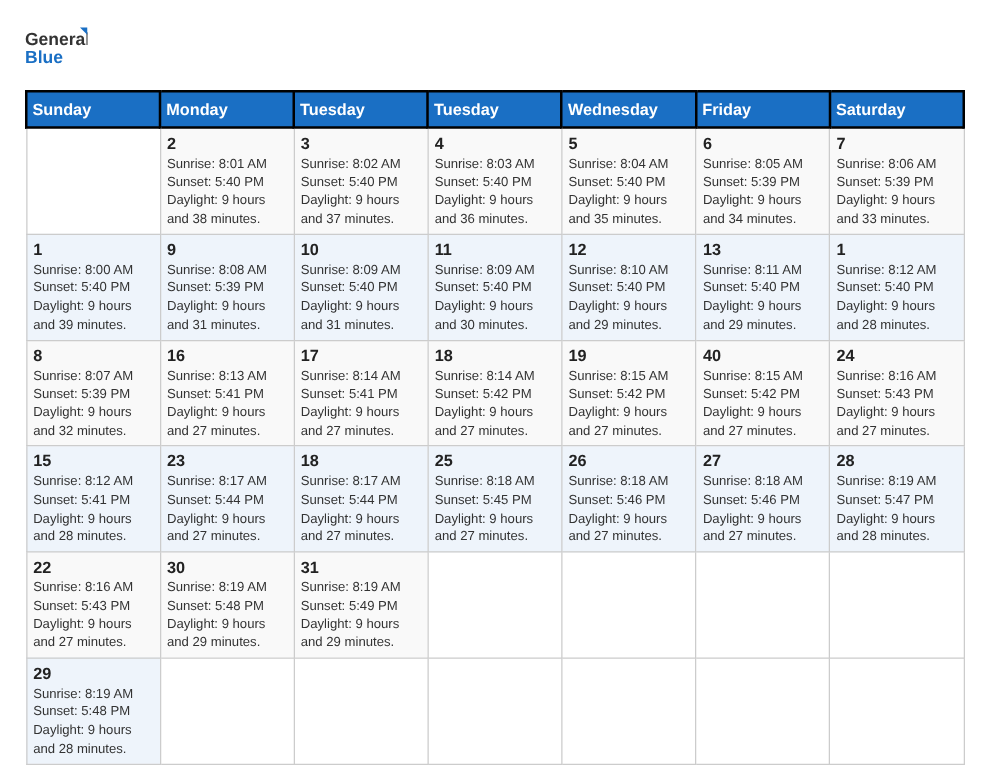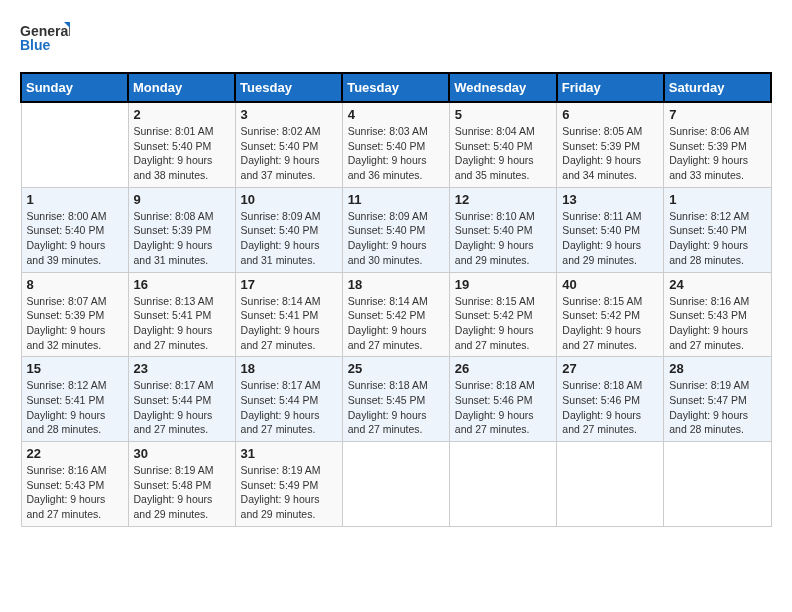--- a/index.html
+++ b/index.html
@@ -147,14 +147,23 @@
       </tr>
       <tr>
         <td><span class="day-num">22</span><span class="day-info">Sunrise: 8:16 AM<br>Sunset: 5:43 PM<br>Daylight: 9 hours and 27 minutes.</span></td>
         <td><span class="day-num">30</span><span class="day-info">Sunrise: 8:19 AM<br>Sunset: 5:48 PM<br>Daylight: 9 hours and 29 minutes.</span></td>
         <td><span class="day-num">31</span><span class="day-info">Sunrise: 8:19 AM<br>Sunset: 5:49 PM<br>Daylight: 9 hours and 29 minutes.</span></td>
         <td class="empty-cell"></td>
         <td class="empty-cell"></td>
         <td class="empty-cell"></td>
         <td class="empty-cell"></td>
       </tr>
+      <tr>
+        <td><span class="day-num">29</span><span class="day-info">Sunrise: 8:19 AM<br>Sunset: 5:48 PM<br>Daylight: 9 hours and 28 minutes.</span></td>
+        <td class="empty-cell"></td>
+        <td class="empty-cell"></td>
+        <td class="empty-cell"></td>
+        <td class="empty-cell"></td>
+        <td class="empty-cell"></td>
+        <td class="empty-cell"></td>
+      </tr>
     </tbody>
 </table>
 
 </body></html>

